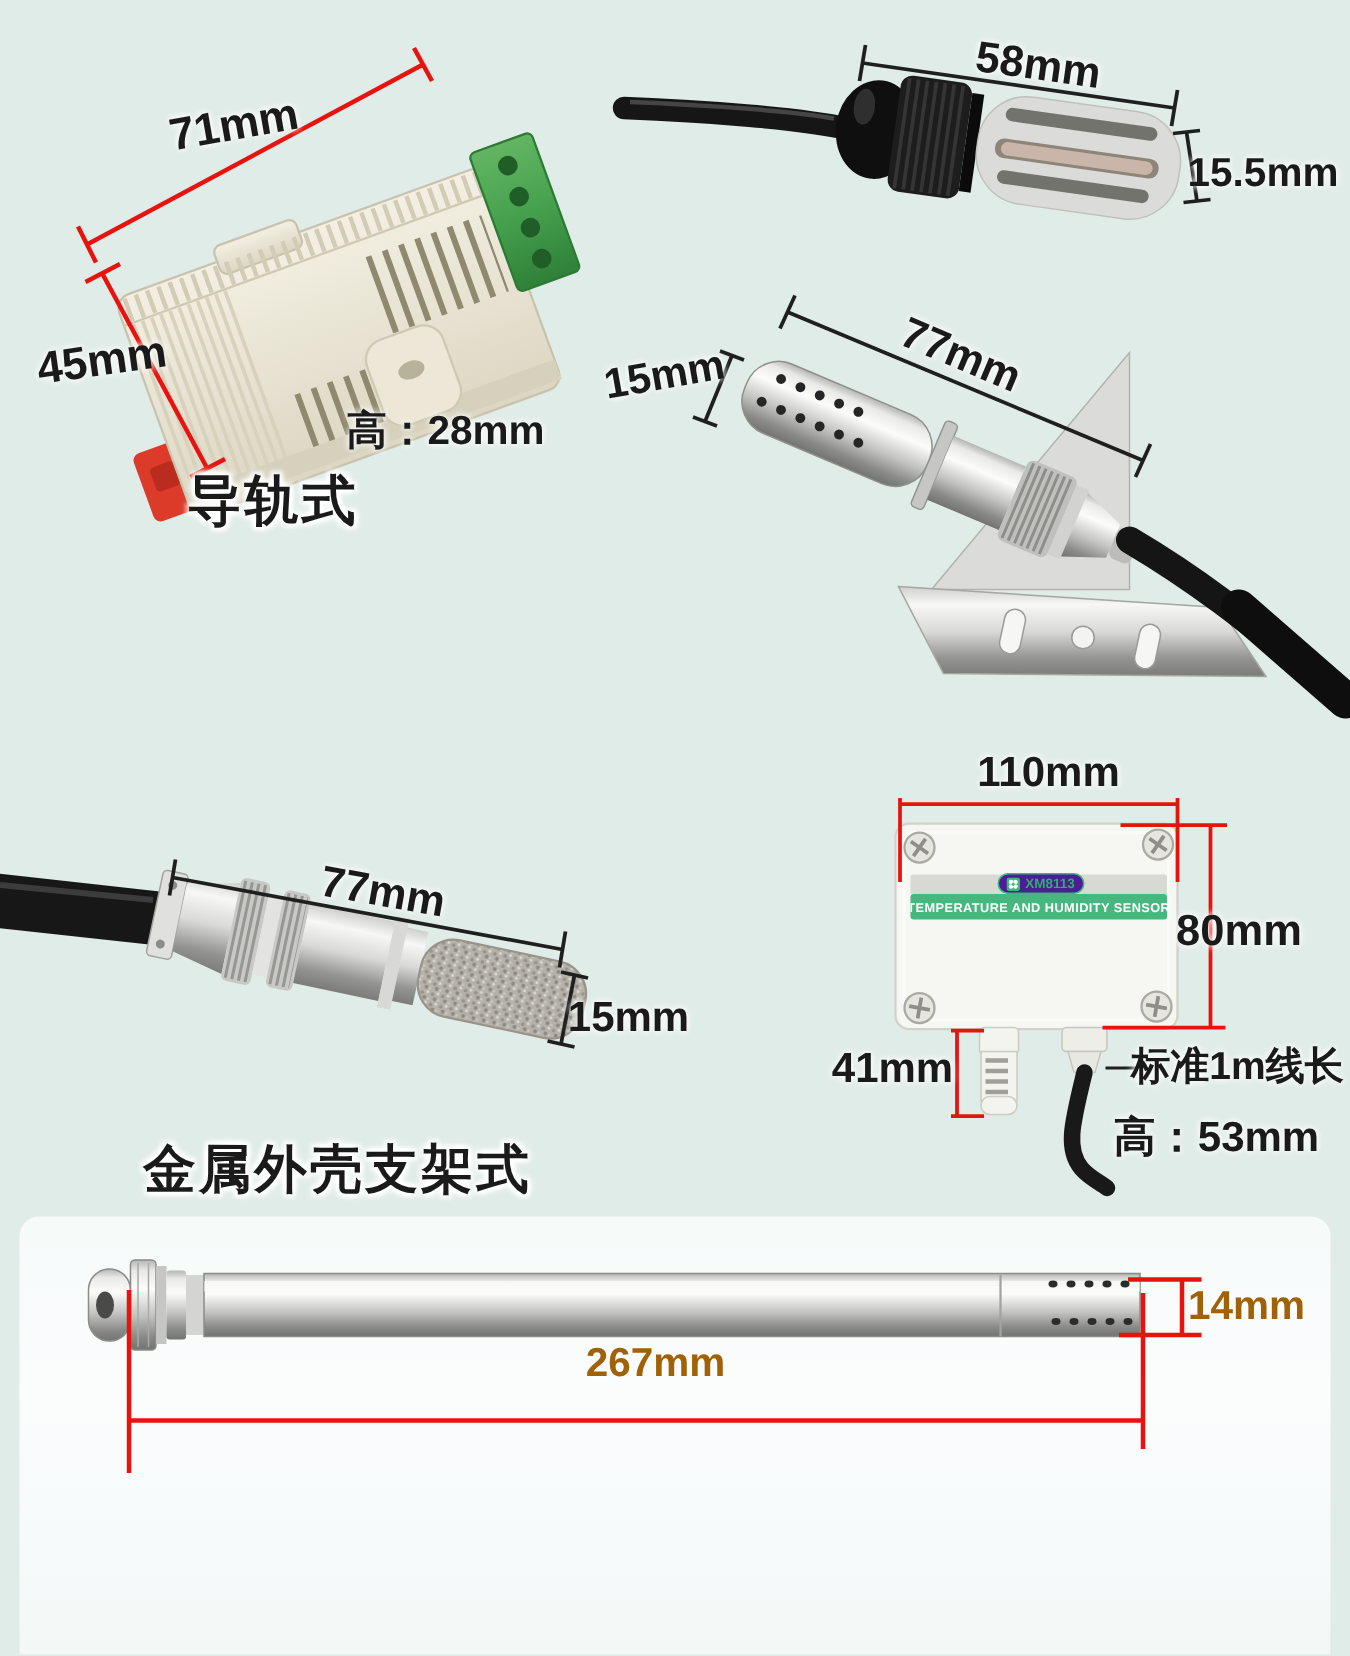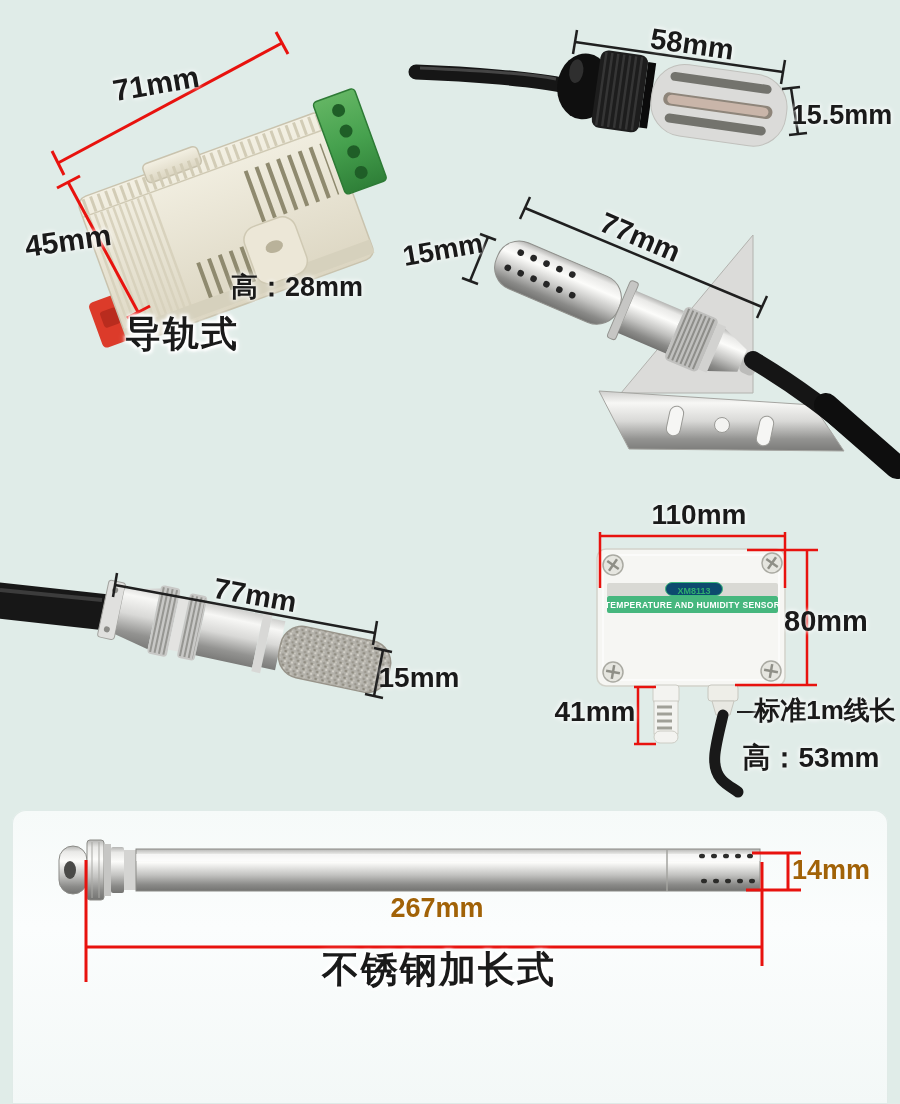--- a/index.html
+++ b/index.html
@@ -28,23 +28,23 @@
   }
   .red{color:#a16207;}
   .badge{position:absolute;z-index:6;box-sizing:border-box;}
   .badge-strip{left:607px;top:583px;width:171px;height:13px;background:#d9d9d4;border-radius:2px 2px 0 0;}
   .badge-bar{
     left:607px;top:596px;width:171px;height:17px;background:#46b77e;border-radius:2px;
     display:flex;align-items:center;justify-content:center;
     color:#fff;font-size:8.5px;font-weight:700;letter-spacing:.3px;white-space:nowrap;overflow:hidden;
   }
   .badge-pill{
-    left:665px;top:582px;width:58px;height:14px;background:#0c4a6e;border:1.5px solid #3db87c;border-radius:7px;
+    left:665px;top:582px;width:58px;height:14px;background:#4c1d95;border:1.5px solid #3db87c;border-radius:7px;
     display:flex;align-items:center;justify-content:center;gap:3px;
-    color:#2fae6e;font-size:9px;font-weight:700;flex-direction:column;
+    color:#2fae6e;font-size:9px;font-weight:700;
   }
 </style>
 </head>
 <body>
 
 <div class="stage">
 
   <div class="panel"></div>
 
   <svg class="art" width="900" height="1104" viewBox="0 0 900 1104">
@@ -310,30 +310,30 @@
   <div class="t name" style="left:82px;top:314px;width:200px;">导轨式</div>
 
   <div class="t dim" style="left:632px;top:29px;width:120px;transform:rotate(8deg);">58mm</div>
   <div class="t dim" style="left:772px;top:101px;width:140px;font-size:27px;">15.5mm</div>
 
   <div class="t dim" style="left:383px;top:235px;width:120px;font-size:28px;transform:rotate(-10deg);">15mm</div>
   <div class="t dim" style="left:580px;top:222px;width:120px;transform:rotate(23deg);">77mm</div>
 
   <div class="t dim" style="left:195px;top:580px;width:120px;transform:rotate(10deg);">77mm</div>
   <div class="t dim" style="left:359px;top:663px;width:120px;font-size:28px;">15mm</div>
+  <div class="t name" style="left:45px;top:761px;width:360px;font-size:35px;">金属外壳支架式</div>
 
   <div class="t dim" style="left:639px;top:500px;width:120px;font-size:28px;">110mm</div>
   <div class="t dim" style="left:766px;top:606px;width:120px;">80mm</div>
   <div class="t dim" style="left:535px;top:697px;width:120px;font-size:28px;">41mm</div>
   <div class="t dim" style="left:745px;top:696px;width:160px;font-size:26px;">标准1m线长</div>
   <div class="t dim" style="left:731px;top:743px;width:160px;font-size:28px;">高：53mm</div>
 
   <div class="t dim red" style="left:377px;top:894px;width:120px;font-size:27px;">267mm</div>
   <div class="t dim red" style="left:771px;top:856px;width:120px;font-size:27px;font-weight:700;">14mm</div>
-  <div class="t name" style="left:259px;top:950px;width:360px;font-size:37px;">不锈钢加长式</div>
 
   <div class="badge badge-strip"></div>
   <div class="badge badge-bar">TEMPERATURE AND HUMIDITY SENSOR</div>
   <div class="badge badge-pill">
     <svg width="9" height="9" viewBox="0 0 9 9">
       <rect width="9" height="9" rx="2" fill="#3db87c"></rect>
       <circle cx="3" cy="3" r="1.5" fill="#fff"></circle>
         <circle cx="6" cy="3" r="1.5" fill="#fff"></circle>
       <circle cx="3" cy="6" r="1.5" fill="#fff"></circle>
         <circle cx="6" cy="6" r="1.5" fill="#fff"></circle>

